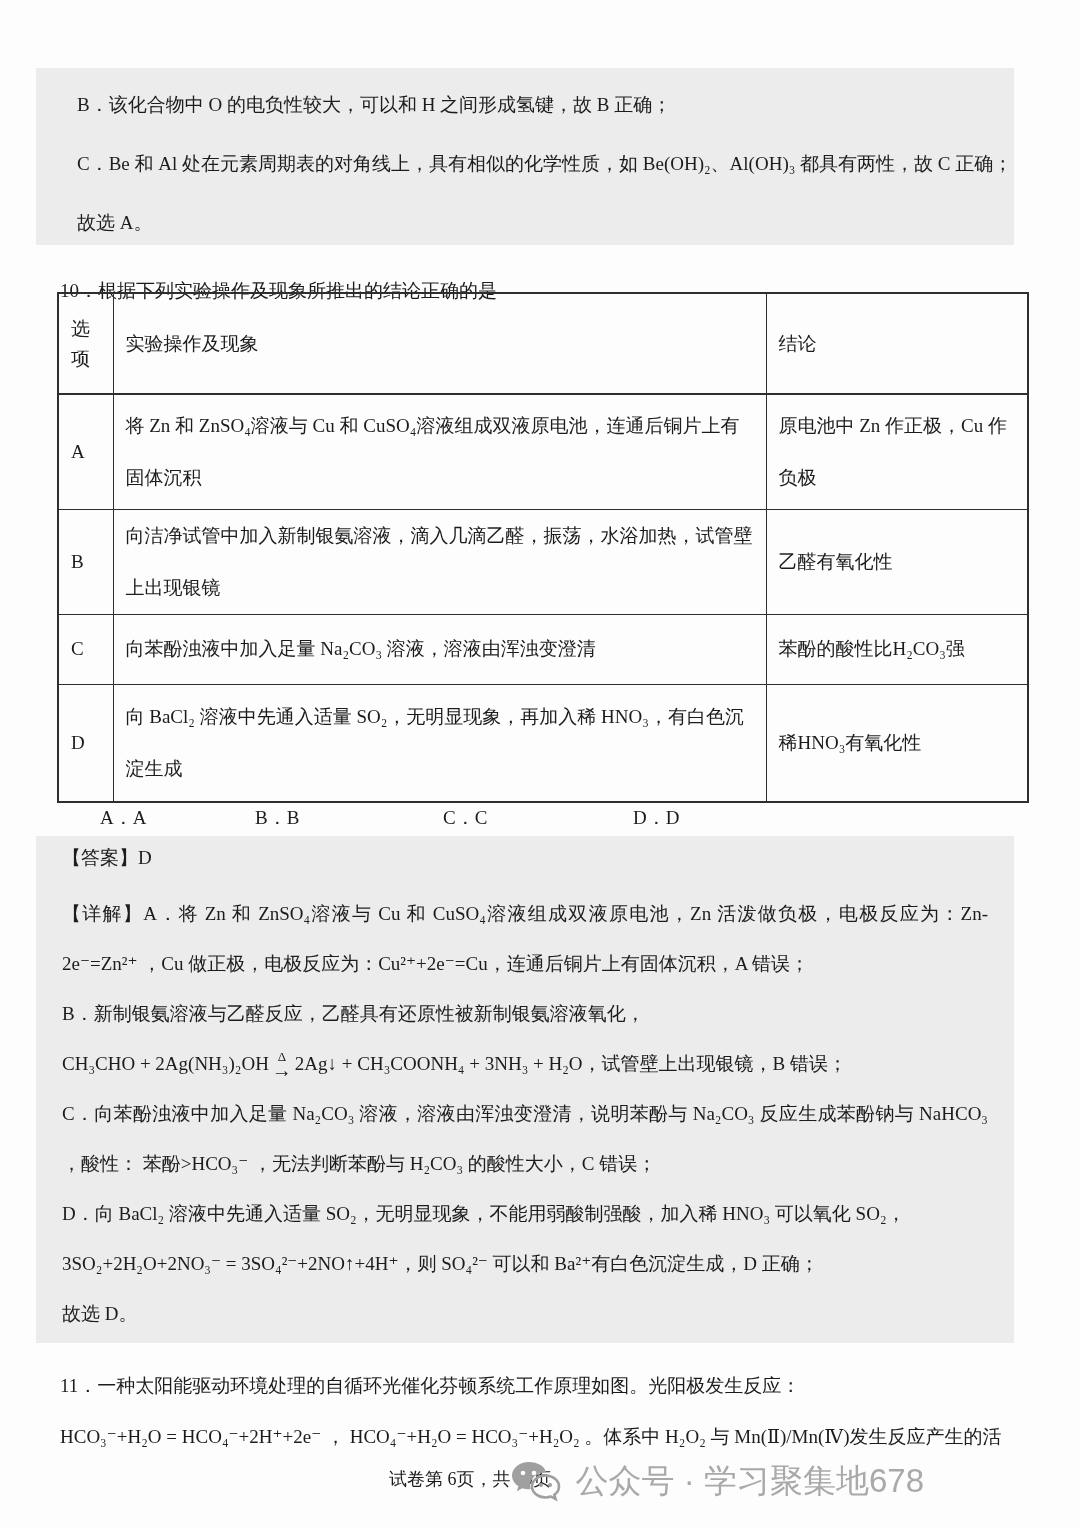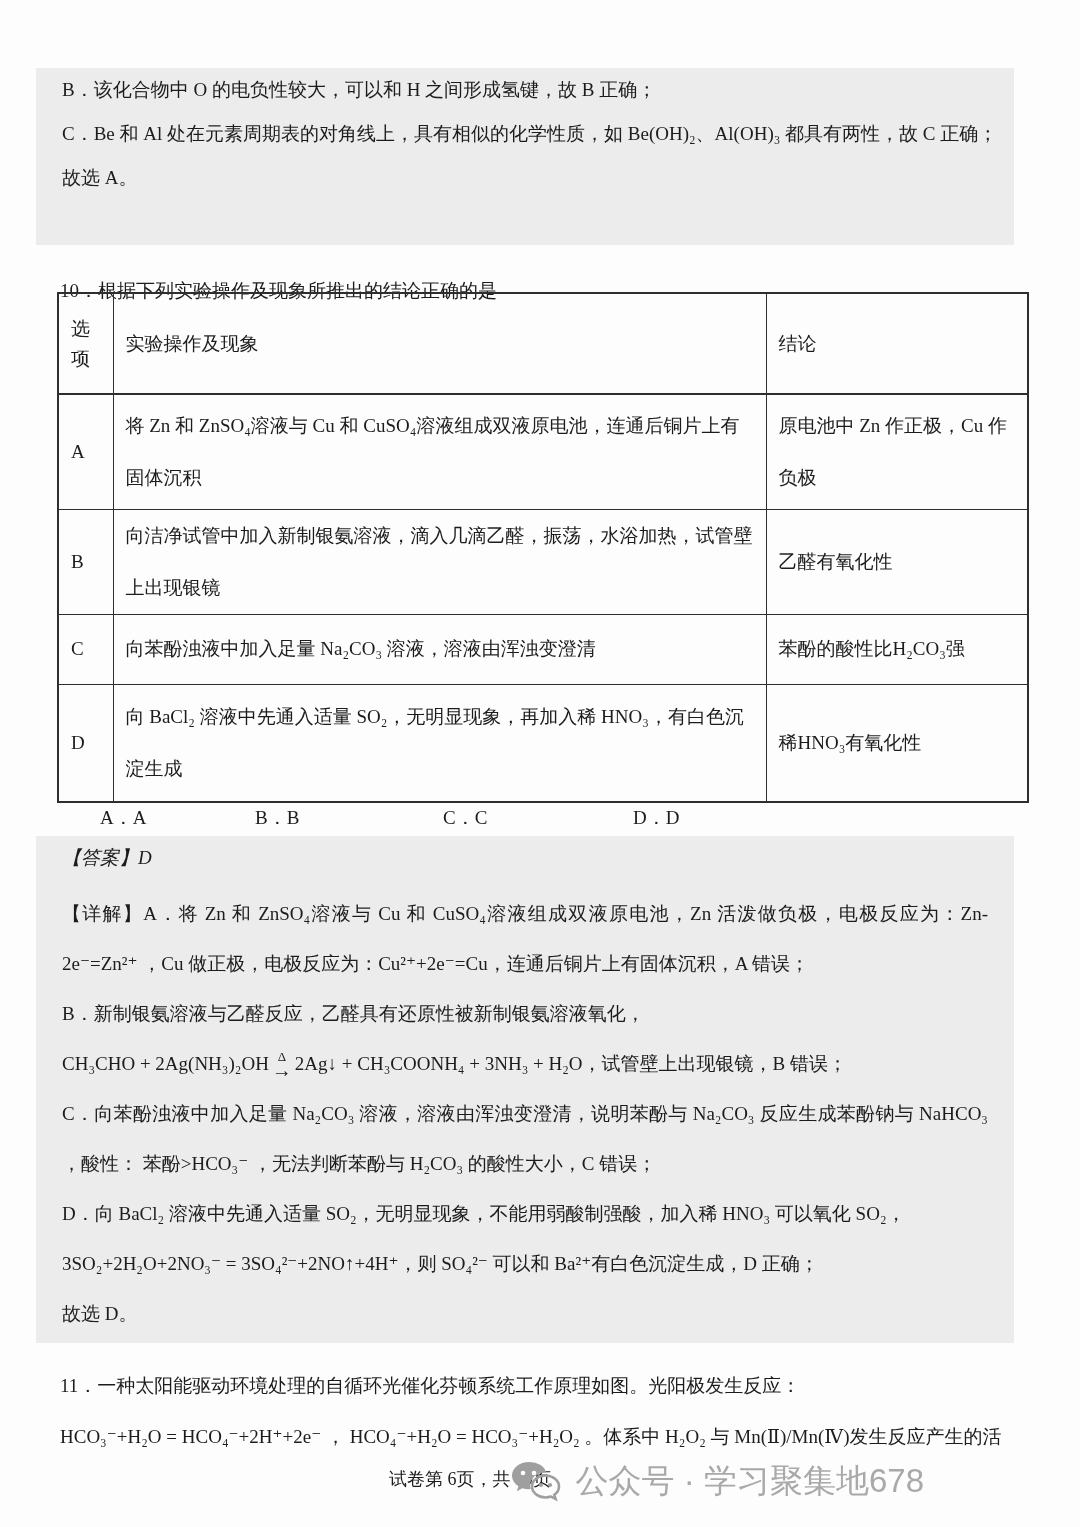--- a/index.html
+++ b/index.html
@@ -7,21 +7,21 @@
     position:relative; width:1080px; height:1527px; margin:0 auto;
     background:#fdfdfd; color:#1c1c1c;
     font-family:"Liberation Serif","DejaVu Serif",serif;
     font-size:19px; overflow:hidden;
   }
   .gray-block {
     position:absolute; left:36px; width:978px; box-sizing:border-box;
     background:#ececec; padding:0 26px;
   }
   #q9-block { top:68px; height:177px; }
-  #q9-block p { margin:0; line-height:44px; white-space:nowrap; }
+  #q9-block p { margin:15px; line-height:44px; white-space:nowrap; }
   #q10-stem { position:absolute; top:252px; left:60px; line-height:40px; white-space:nowrap; }
 
   table.qtable {
     position:absolute; top:292px; left:57px; border-collapse:collapse;
     table-layout:fixed; width:970px; font-size:19px;
   }
   table.qtable th, table.qtable td {
     border:1px solid #2e2e2e; font-weight:normal; text-align:left;
     vertical-align:middle; padding:0 12px; box-sizing:border-box;
   }
@@ -36,21 +36,21 @@
   tr.r-head { height:101px;margin-left:40px; }
   tr.r-a { height:115px; }
   tr.r-b { height:99px; }
   tr.r-c { height:70px; }
   tr.r-d { height:118px; }
 
   #choices { position:absolute; top:800px; left:0; width:1080px; height:36px; line-height:36px; }
   #choices span { position:absolute; white-space:nowrap; }
   #choice-a { left:100px; } #choice-b { left:255px; } #choice-c { left:443px; } #choice-d { left:633px; }
 
-  #answer-block { top:836px; height:60px; line-height:43px;font-style:italic; }
+  #answer-block { top:836px; height:60px; line-height:43px; }
   #answer-block p { margin:0; }
 
   #analysis-block { top:889px; height:454px; }
   #analysis-block p { margin:0; line-height:50px; text-align:justify; }
   #analysis-block p.nowrap { white-space:nowrap; text-align:left; }
 
   .rxn-arrow { display:inline-block; text-align:center; vertical-align:-7px; margin:0 3px; }
   .rxn-arrow .delta { display:block; font-size:13px; line-height:12px; }
   .rxn-arrow .arrow { display:block; font-size:20px; line-height:15px; }
 

